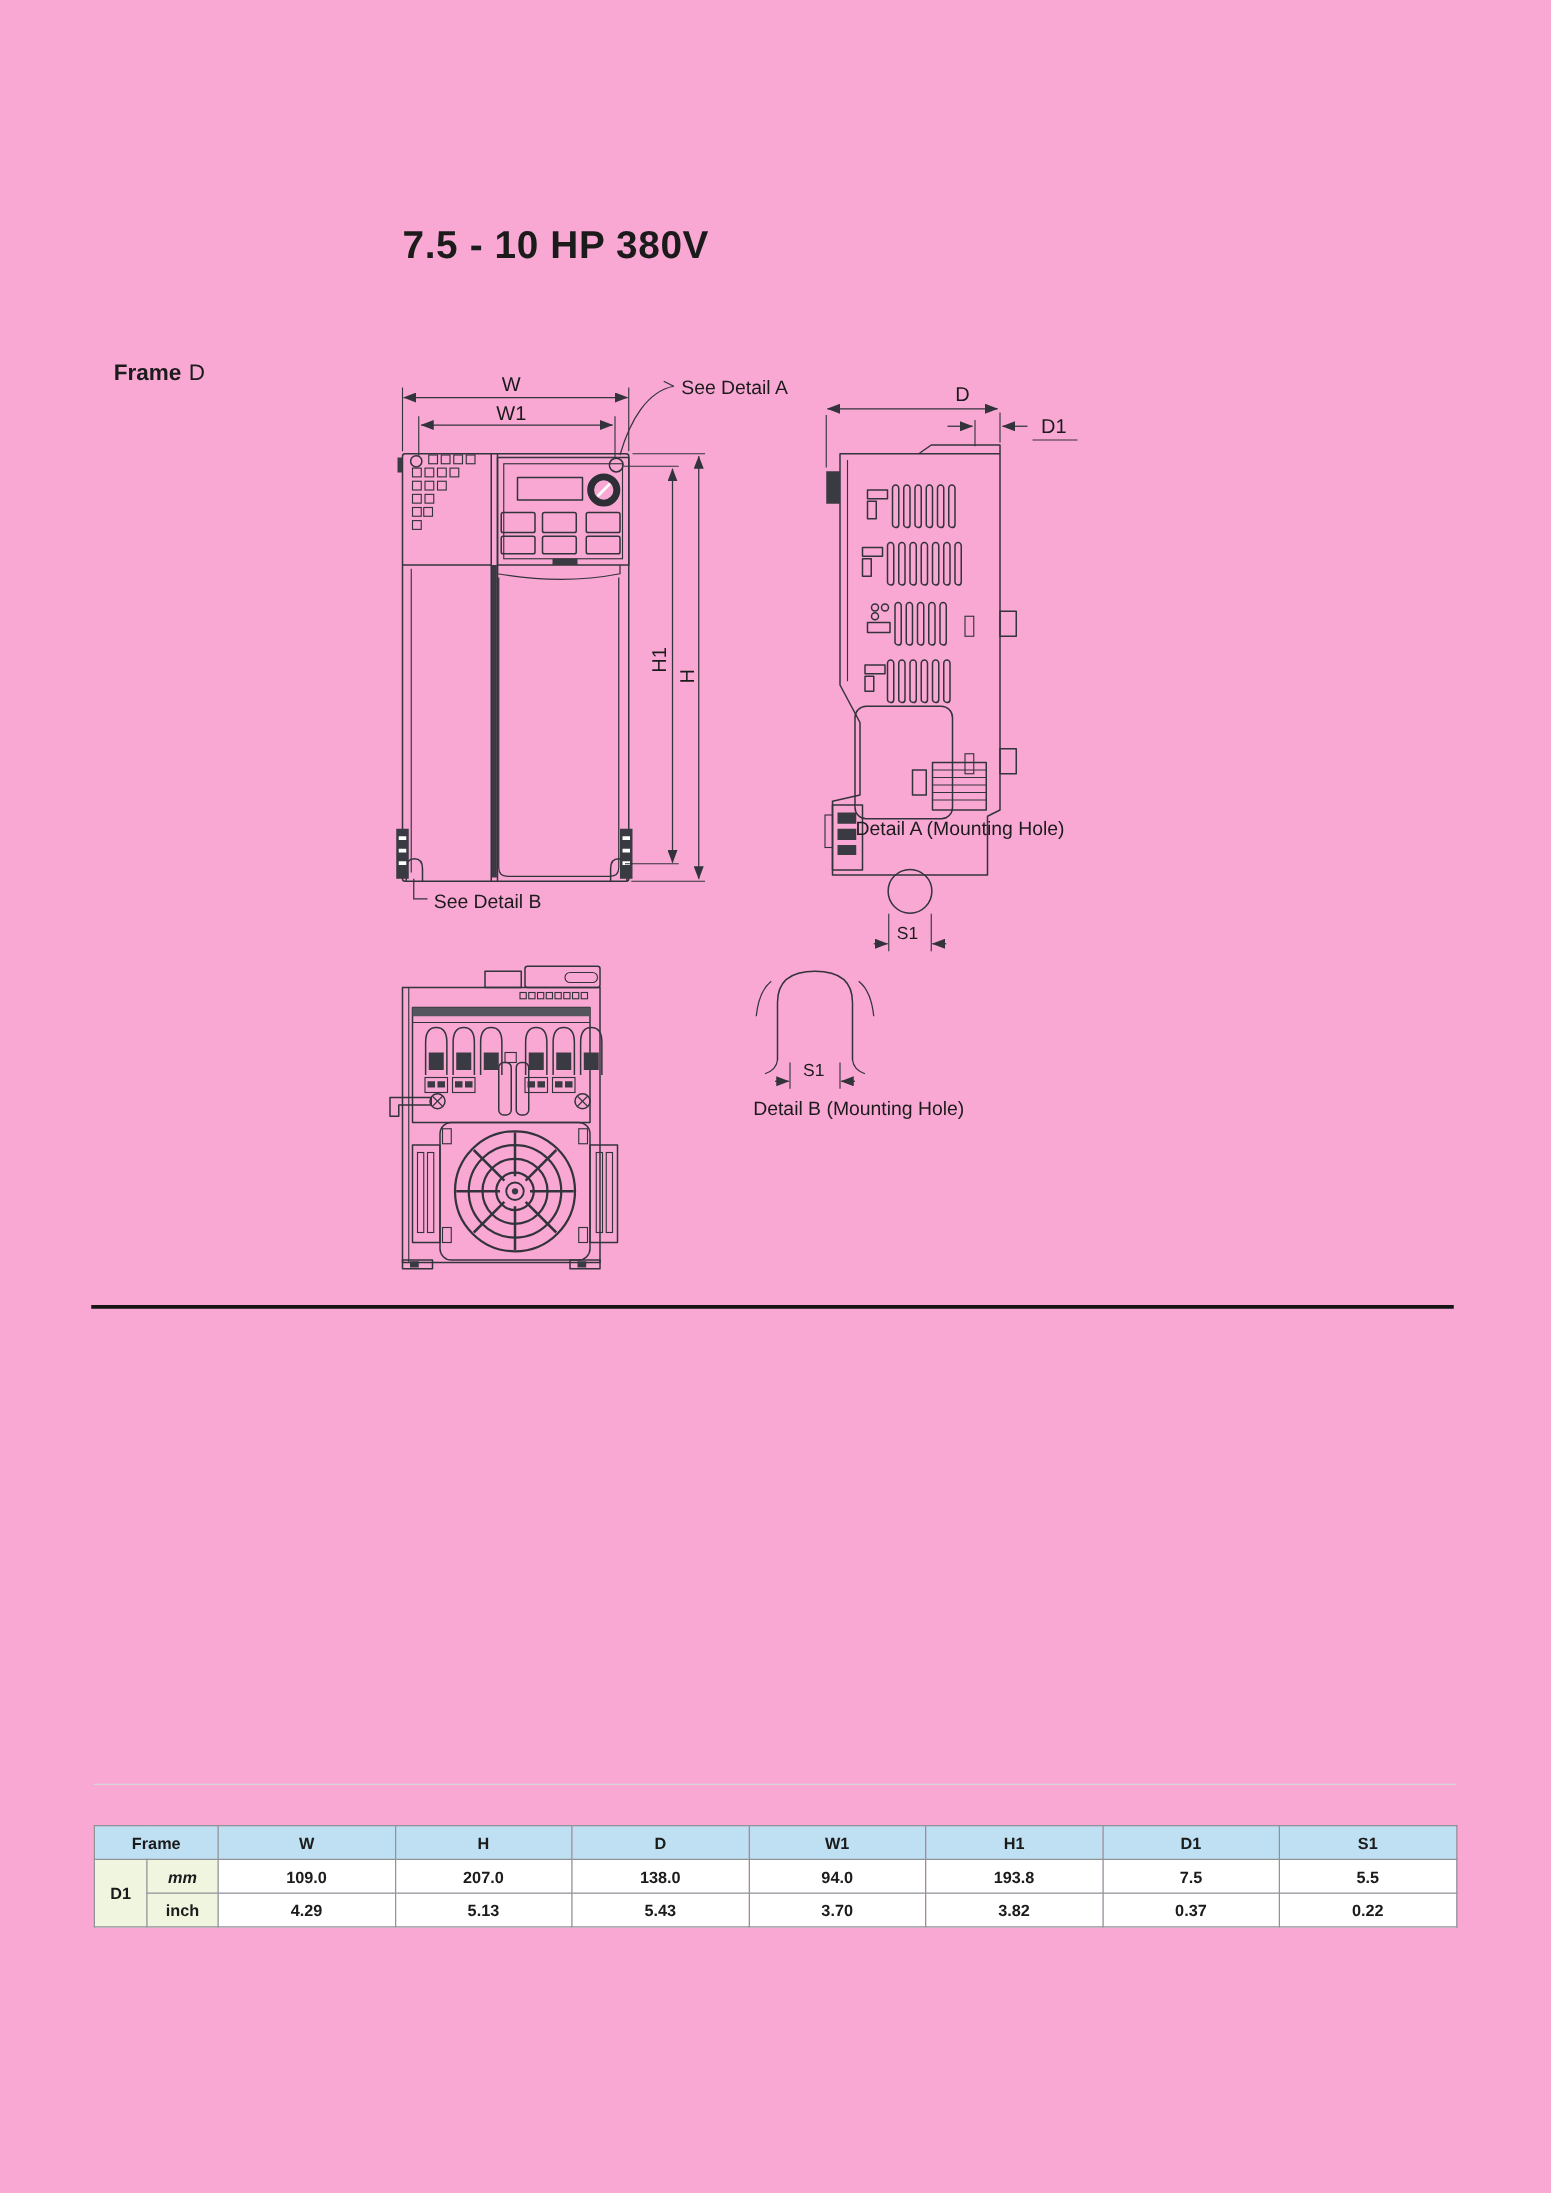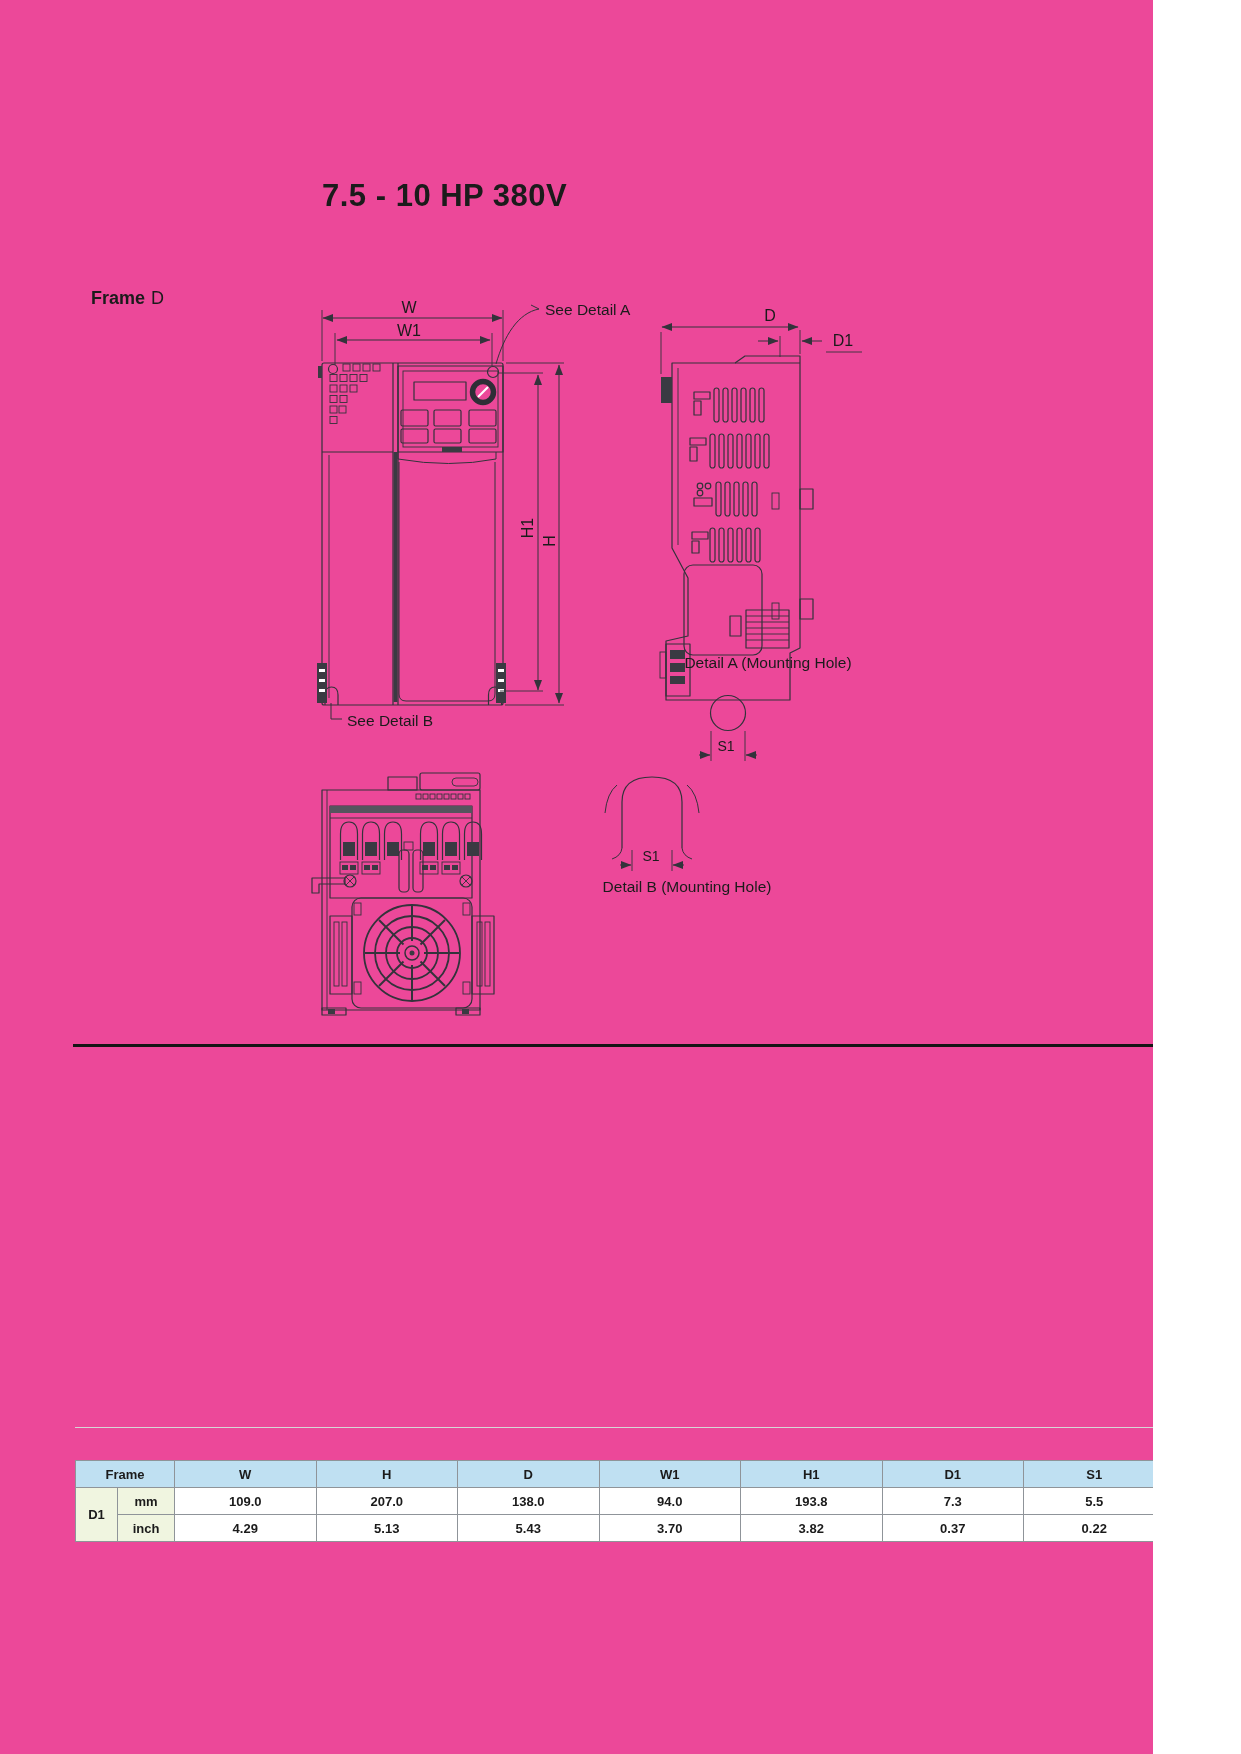--- a/index.html
+++ b/index.html
@@ -1,16 +1,16 @@
 <!DOCTYPE html>
 <html><head>
 <meta charset="utf-8">
 <style>
   html,body{margin:0;padding:0;background:#fff;}
-  #page{position:relative;width:1153px;height:1754px;background:#ec4899;overflow:hidden;
+  #page{position:relative;width:1241px;height:1754px;background:#f9a8d4;overflow:hidden;
         font-family:"Liberation Sans","DejaVu Sans",sans-serif;color:#1b1b1b;}
   #title{position:absolute;left:322px;top:178px;font-size:31px;font-weight:bold;letter-spacing:.5px;}
   #frame-line{position:absolute;left:91px;top:288px;font-size:18px;}
   #frame-line .b{font-weight:bold;}
   #frame-line .v{margin-left:6px;}
   #drawing{position:absolute;left:0;top:0;}
   .ln{stroke:#33333b;fill:none;stroke-width:1.2;stroke-linejoin:round;}
   .lnt{stroke:#33333b;fill:none;stroke-width:0.9;}
   .dim{stroke:#33333b;fill:none;stroke-width:1;}
   .fil{fill:#3a3a42;stroke:none;}
@@ -350,27 +350,27 @@
         <th class="hdr" style="background: rgb(191, 224, 242);">D</th>
         <th class="hdr" style="background: rgb(191, 224, 242);">W1</th>
         <th class="hdr" style="background: rgb(191, 224, 242);">H1</th>
         <th class="hdr" style="background: rgb(191, 224, 242);">D1</th>
         <th class="hdr" style="background: rgb(191, 224, 242);">S1</th>
       </tr>
     </thead>
     <tbody>
       <tr>
         <td rowspan="2" class="unit" style="background: rgb(240, 245, 224);">D1</td>
-        <td class="unit" style="background: rgb(240, 245, 224);">mm</td>
+        <td class="unit" style="background: rgb(240, 245, 224); font-style: italic;">mm</td>
         <td>109.0</td>
         <td>207.0</td>
         <td>138.0</td>
         <td>94.0</td>
         <td>193.8</td>
-        <td>7.3</td>
+        <td>7.5</td>
         <td>5.5</td>
       </tr>
       <tr>
         <td class="unit" style="background: rgb(240, 245, 224);">inch</td>
         <td>4.29</td>
         <td>5.13</td>
         <td>5.43</td>
         <td>3.70</td>
         <td>3.82</td>
         <td>0.37</td>

